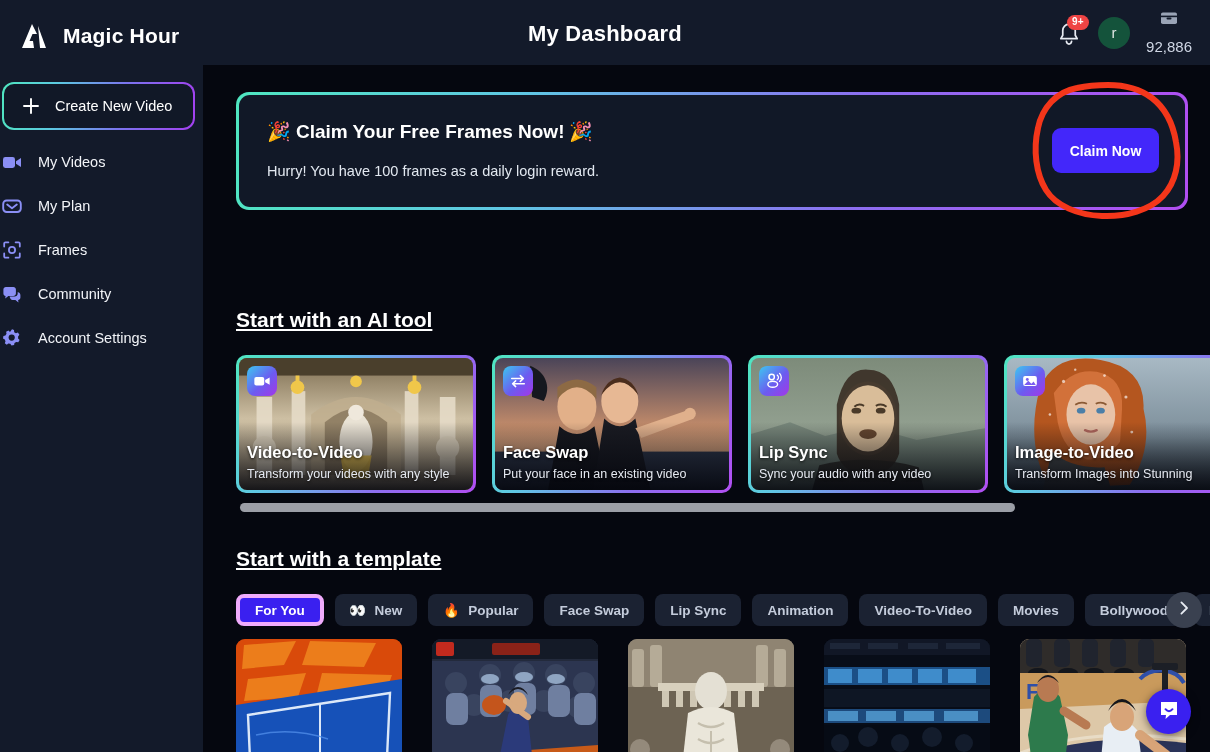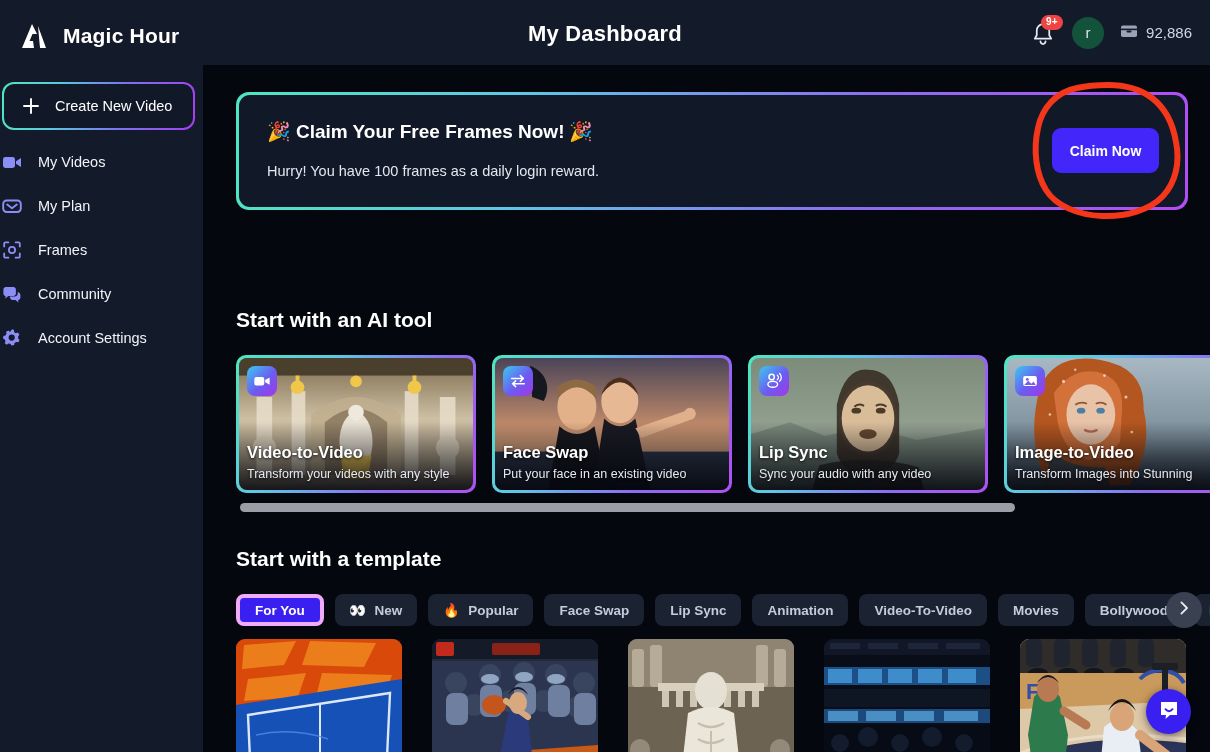--- a/index.html
+++ b/index.html
@@ -38,21 +38,21 @@
     background: #ef4444; color: #fff;
     font-size: 10px; font-weight: bold;
     border-radius: 9px; padding: 1px 5px 2px 5px; line-height: 12px;
   }
   .avatar {
     width: 32px; height: 32px; border-radius: 50%;
     background: #14533b; color: #dfe6e3;
     display: flex; align-items: center; justify-content: center;
     font-size: 15px;
   }
-  .credits { display: flex; align-items: center; gap: 8px; }
+  .credits { display: flex; align-items: center; gap: 8px; flex-direction: column; }
   .credits-value { color: #cfd6e4; font-size: 15px; }
 
   
   .sidebar {
     position: absolute; top: 65px; left: 0; width: 203px; height: 687px;
     background: #131a2a;
   }
   .create-btn {
     position: relative;
     margin: 19px 10px 0 4px; height: 44px; border-radius: 10px;
@@ -116,21 +116,21 @@
   }
 
   
   .annotation {
     position: absolute; left: 1020px; top: 82px;
     width: 180px; height: 140px; pointer-events: none; z-index: 40;
   }
 
   
   .section-title {
-    color: #ffffff; font-size: 21px; font-weight: bold;
+    color: #ffffff; font-size: 21px; font-weight: bold; text-decoration: underline;
   }
   #ai-title { position: absolute; left: 33px; top: 243px; }
   #tpl-title { position: absolute; left: 33px; top: 482px; }
 
   
   .tool-row {
     position: absolute; left: 33px; top: 290px;
     width: 974px; height: 140px; overflow: hidden;
   }
   .tool-card {

